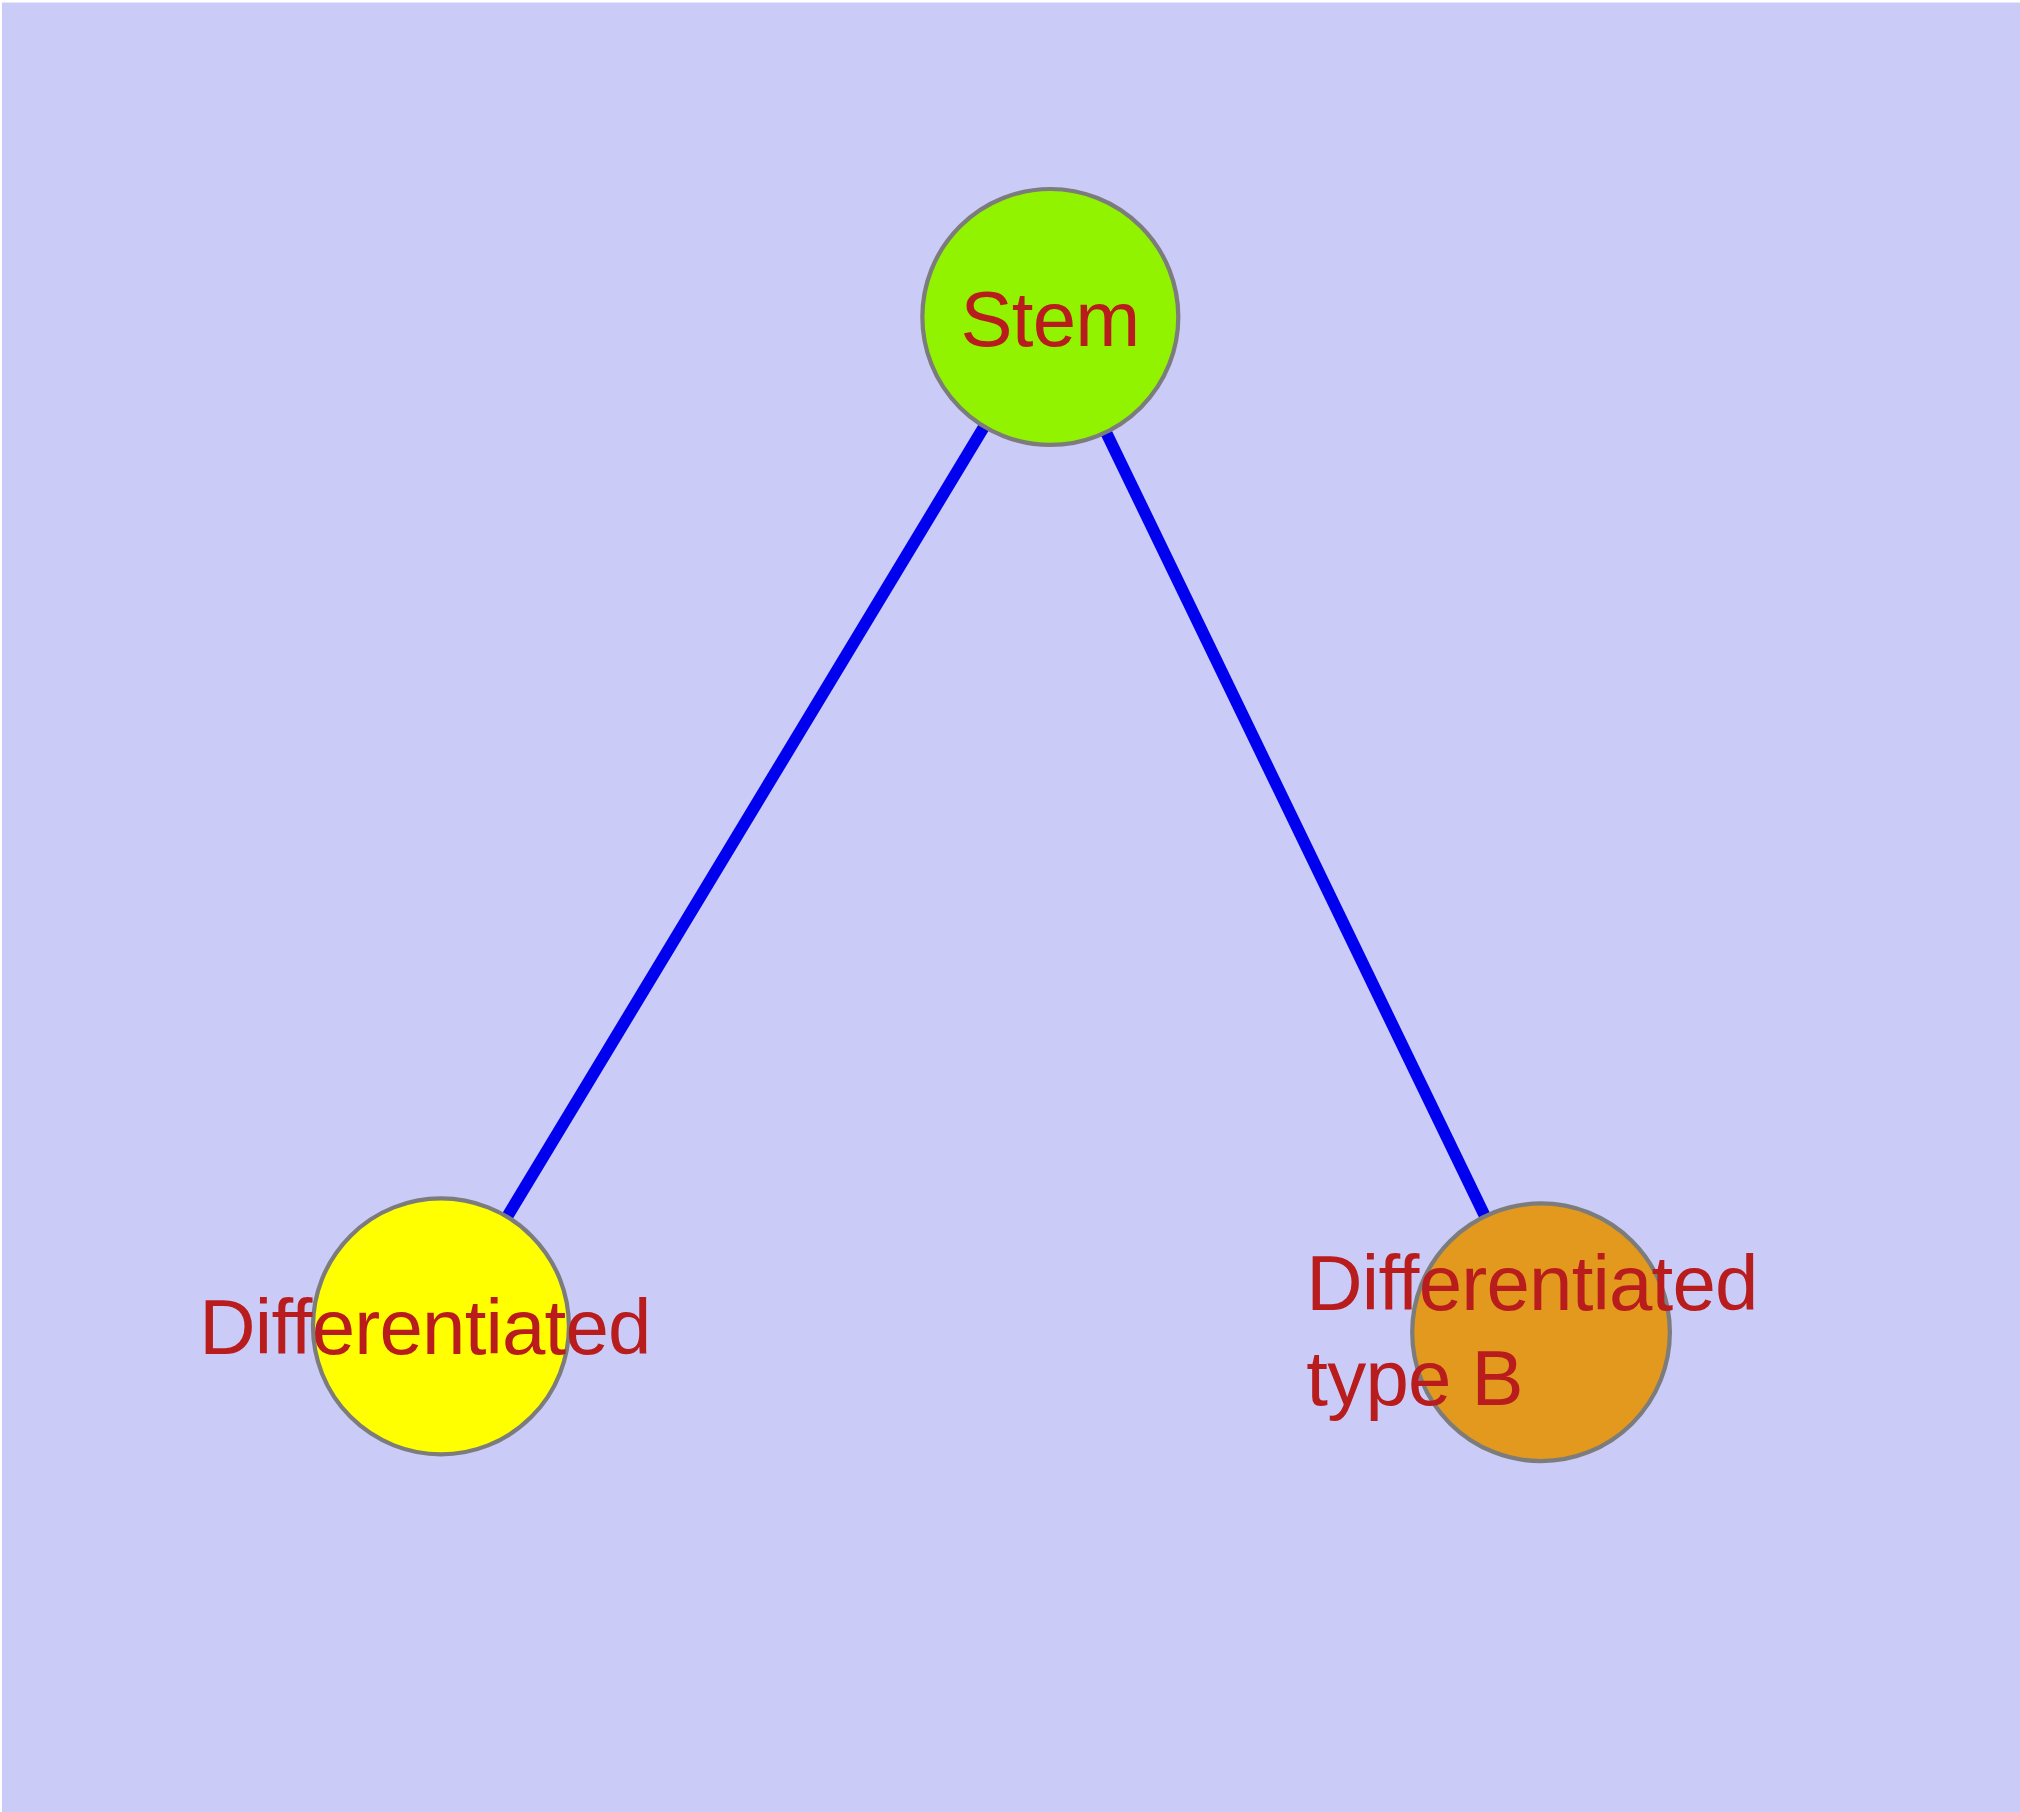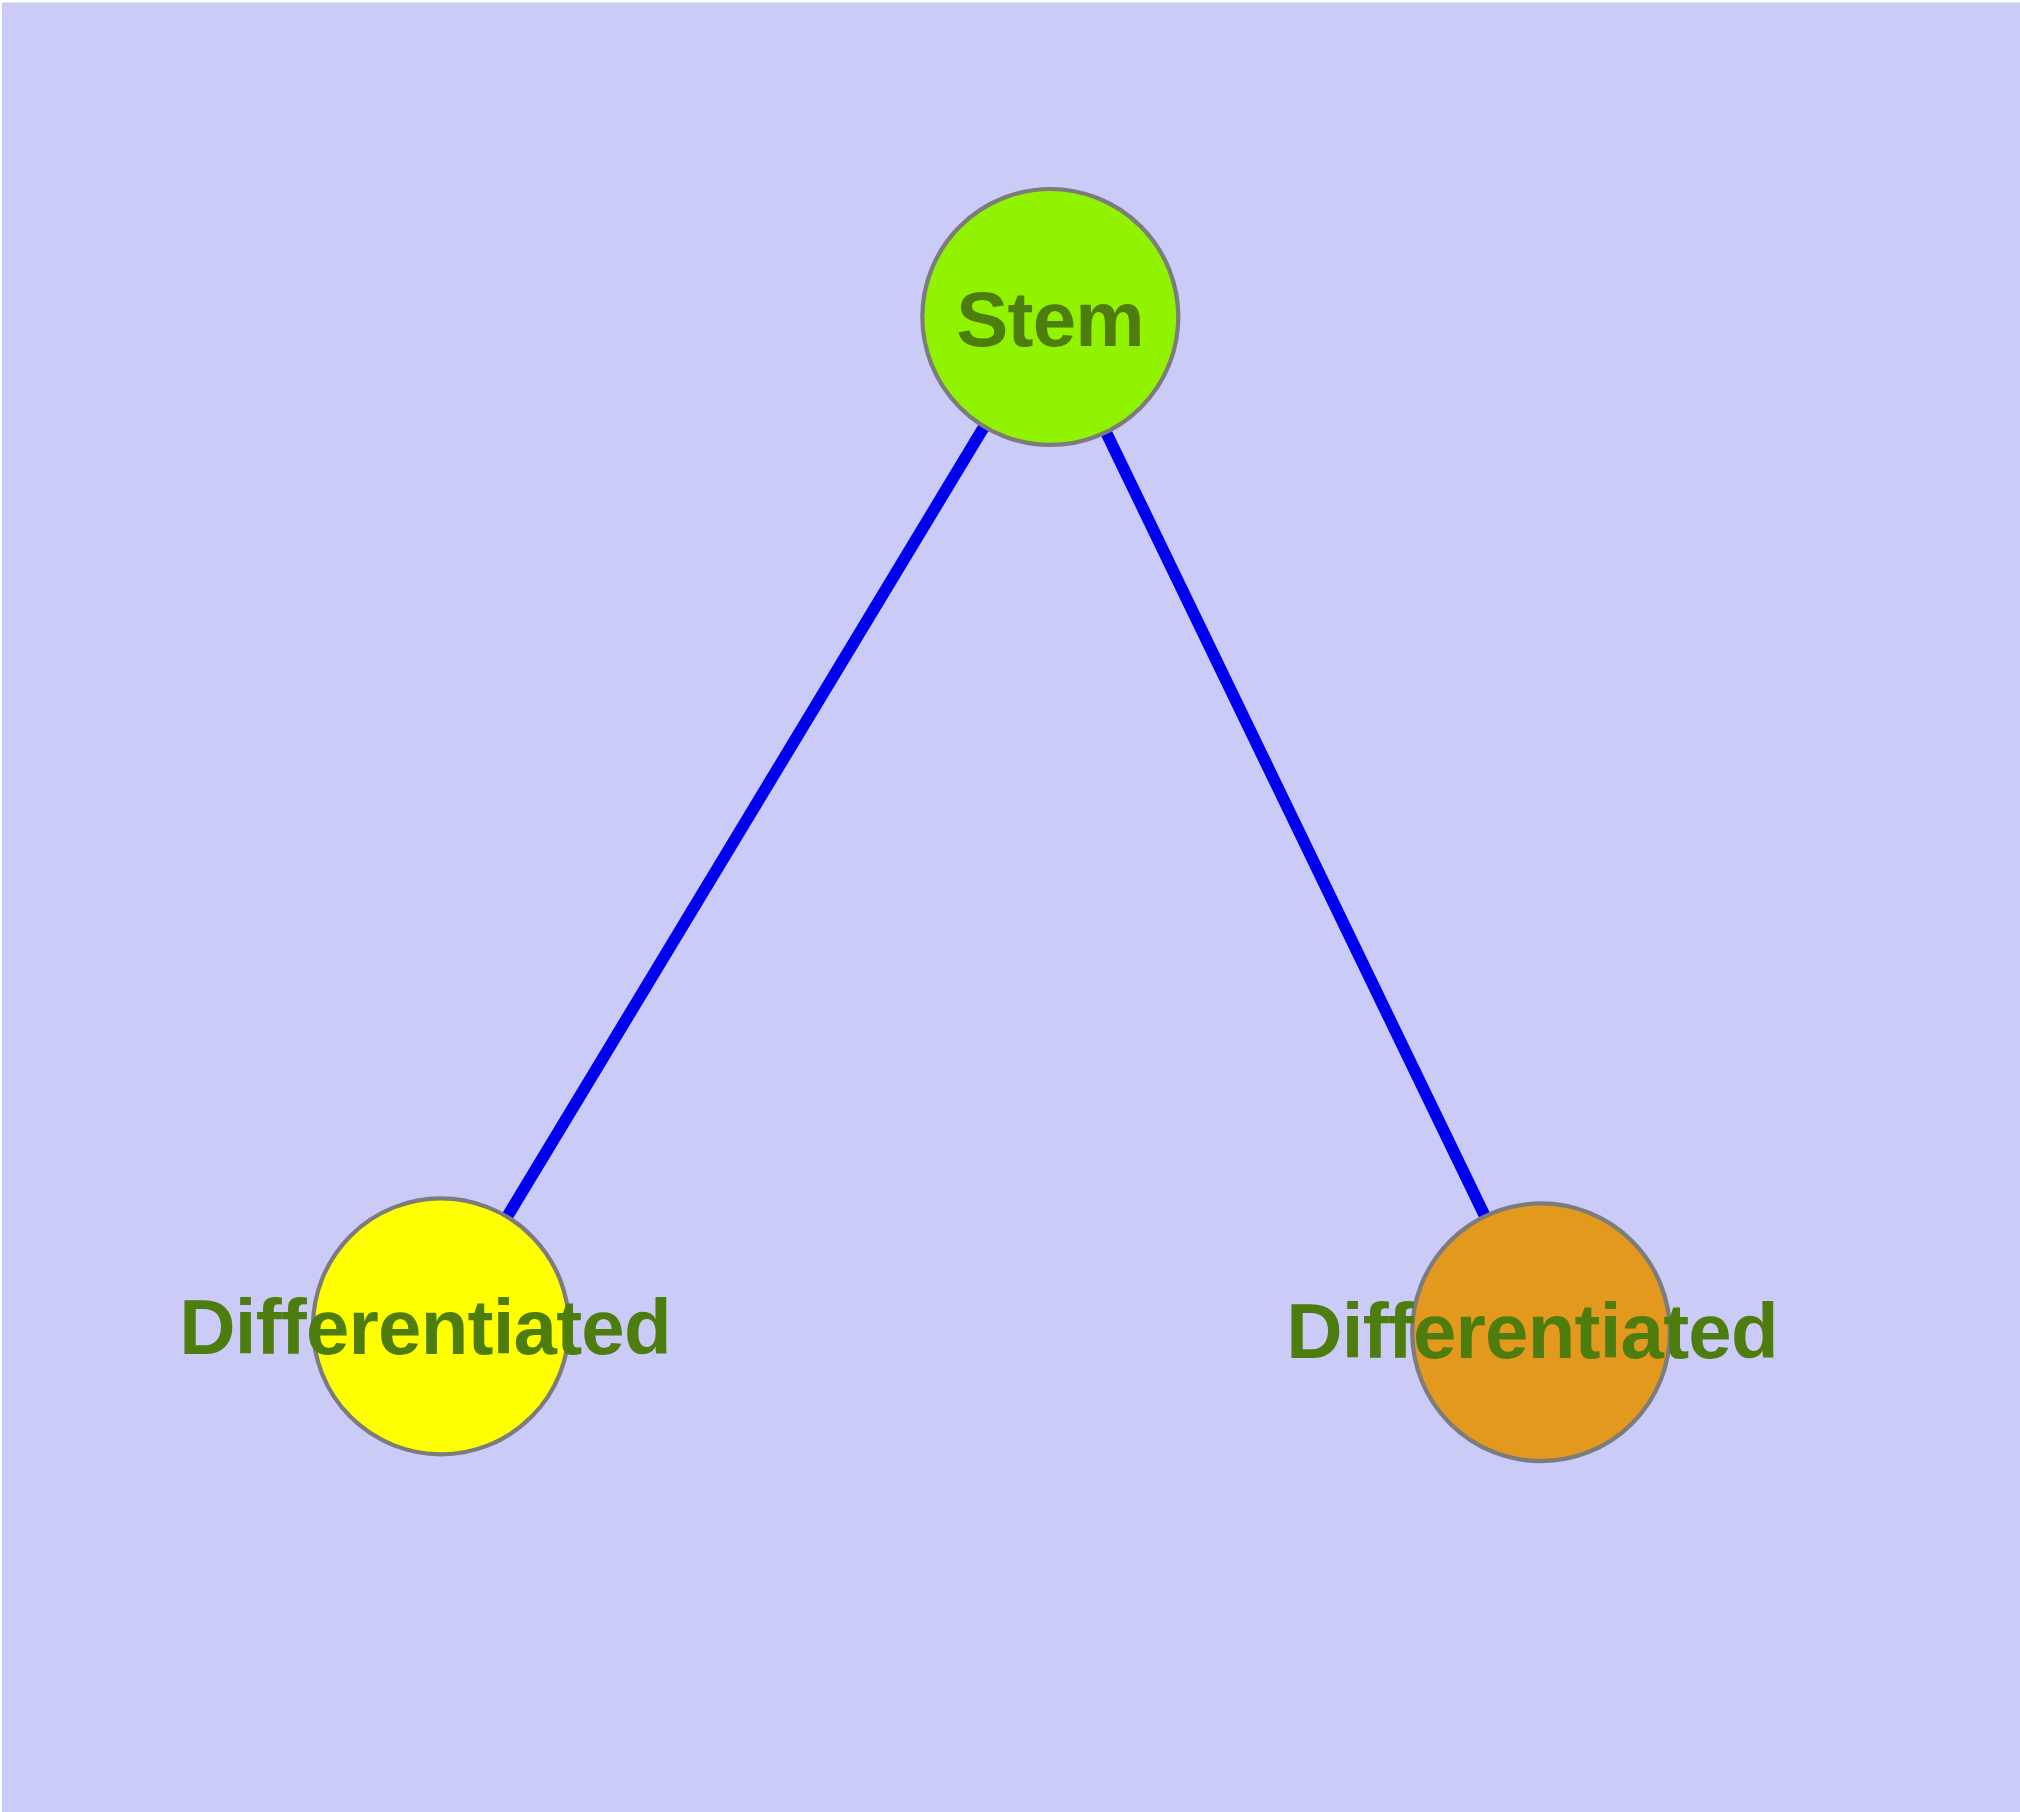--- a/index.html
+++ b/index.html
@@ -19,22 +19,22 @@
     inset: 0;
   }
   #graph-svg {
     position: absolute;
     left: 0;
     top: 0;
   }
   .node-label {
     position: absolute;
     transform: translate(-50%, -50%);
-    color: #4d7c0f;
-    font-weight: 700;
+    color: #b91c1c;
+    font-weight: 400;
     font-size: 78px;
     line-height: 95px;
     letter-spacing: -0.8px;
     text-align: left;
     white-space: nowrap;
   }
 </style>
 </head>
 <body>
 
@@ -53,16 +53,17 @@
   </svg>
 
   <div class="node-label" style="left:1050px; top:319px;">Stem</div>
 
   <div class="node-label" style="left:425px; top:1327px;">
     <div>Differentiated</div>
   </div>
 
   <div class="node-label" style="left:1532px; top:1331px;">
     <div>Differentiated</div>
+    <div>type B</div>
   </div>
 
 </div>
 
 
 </body></html>

